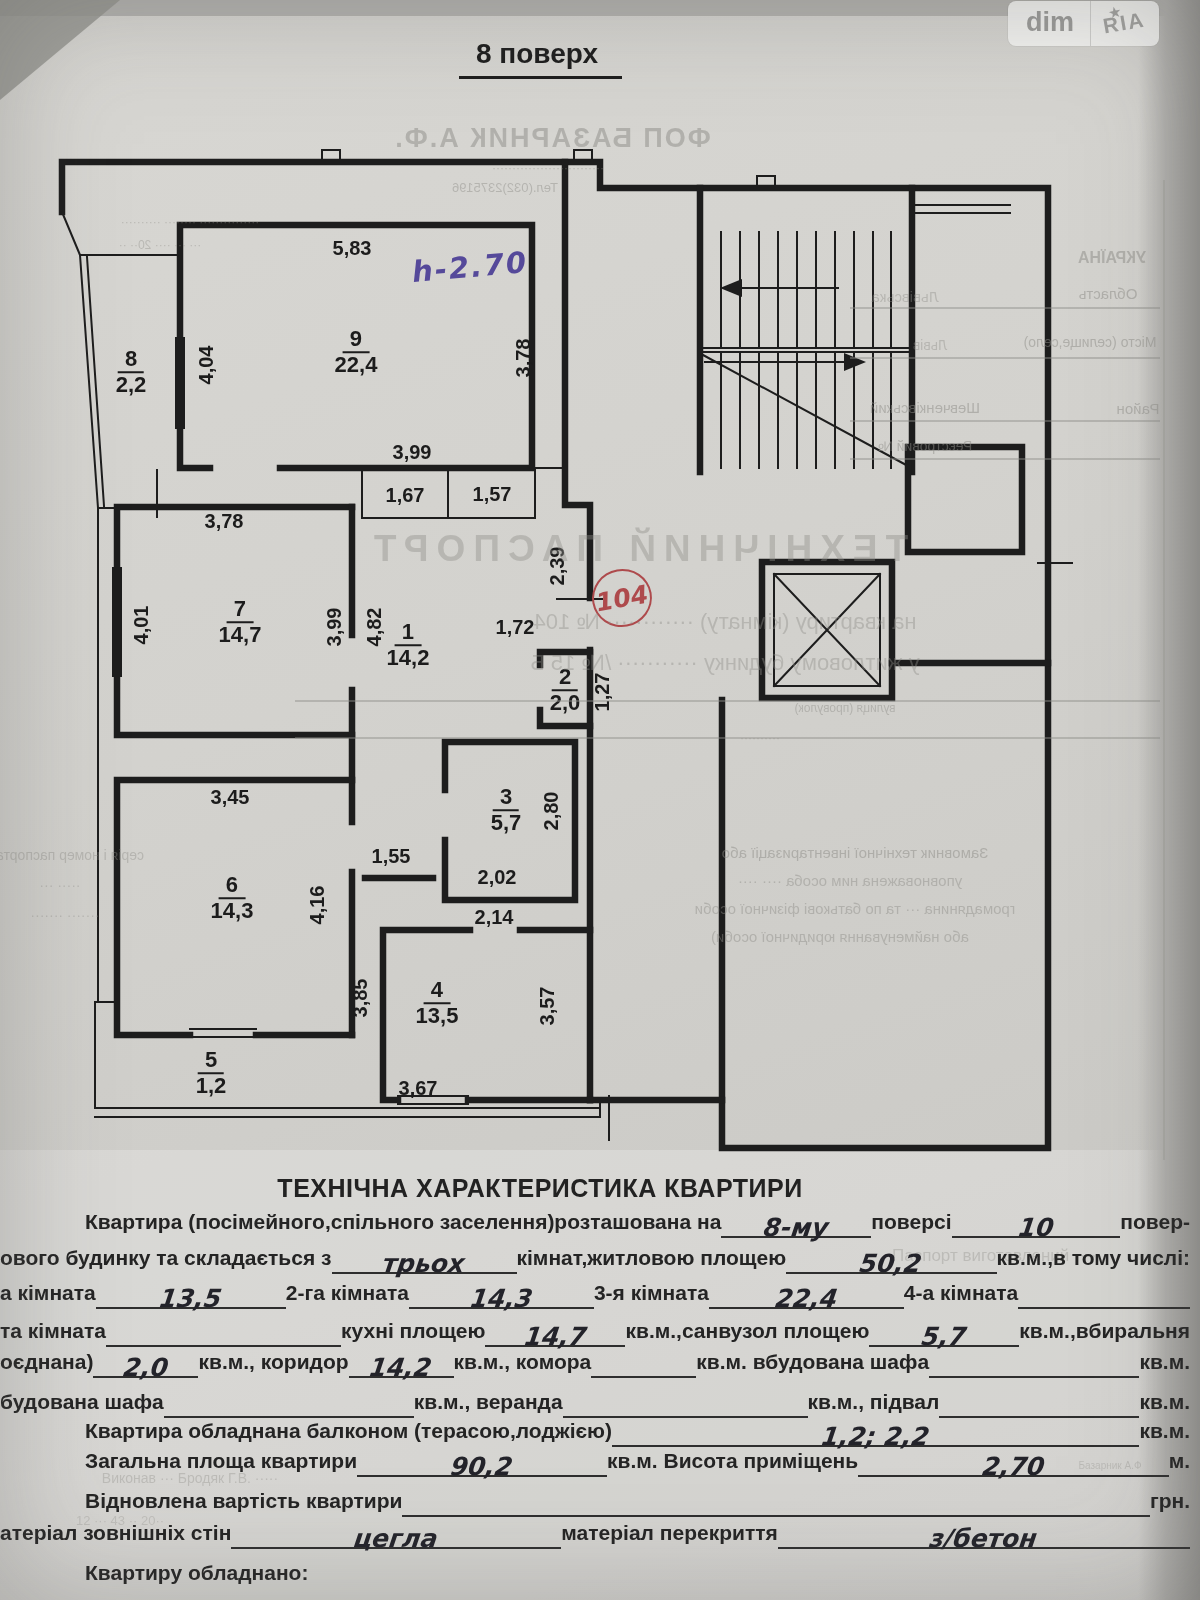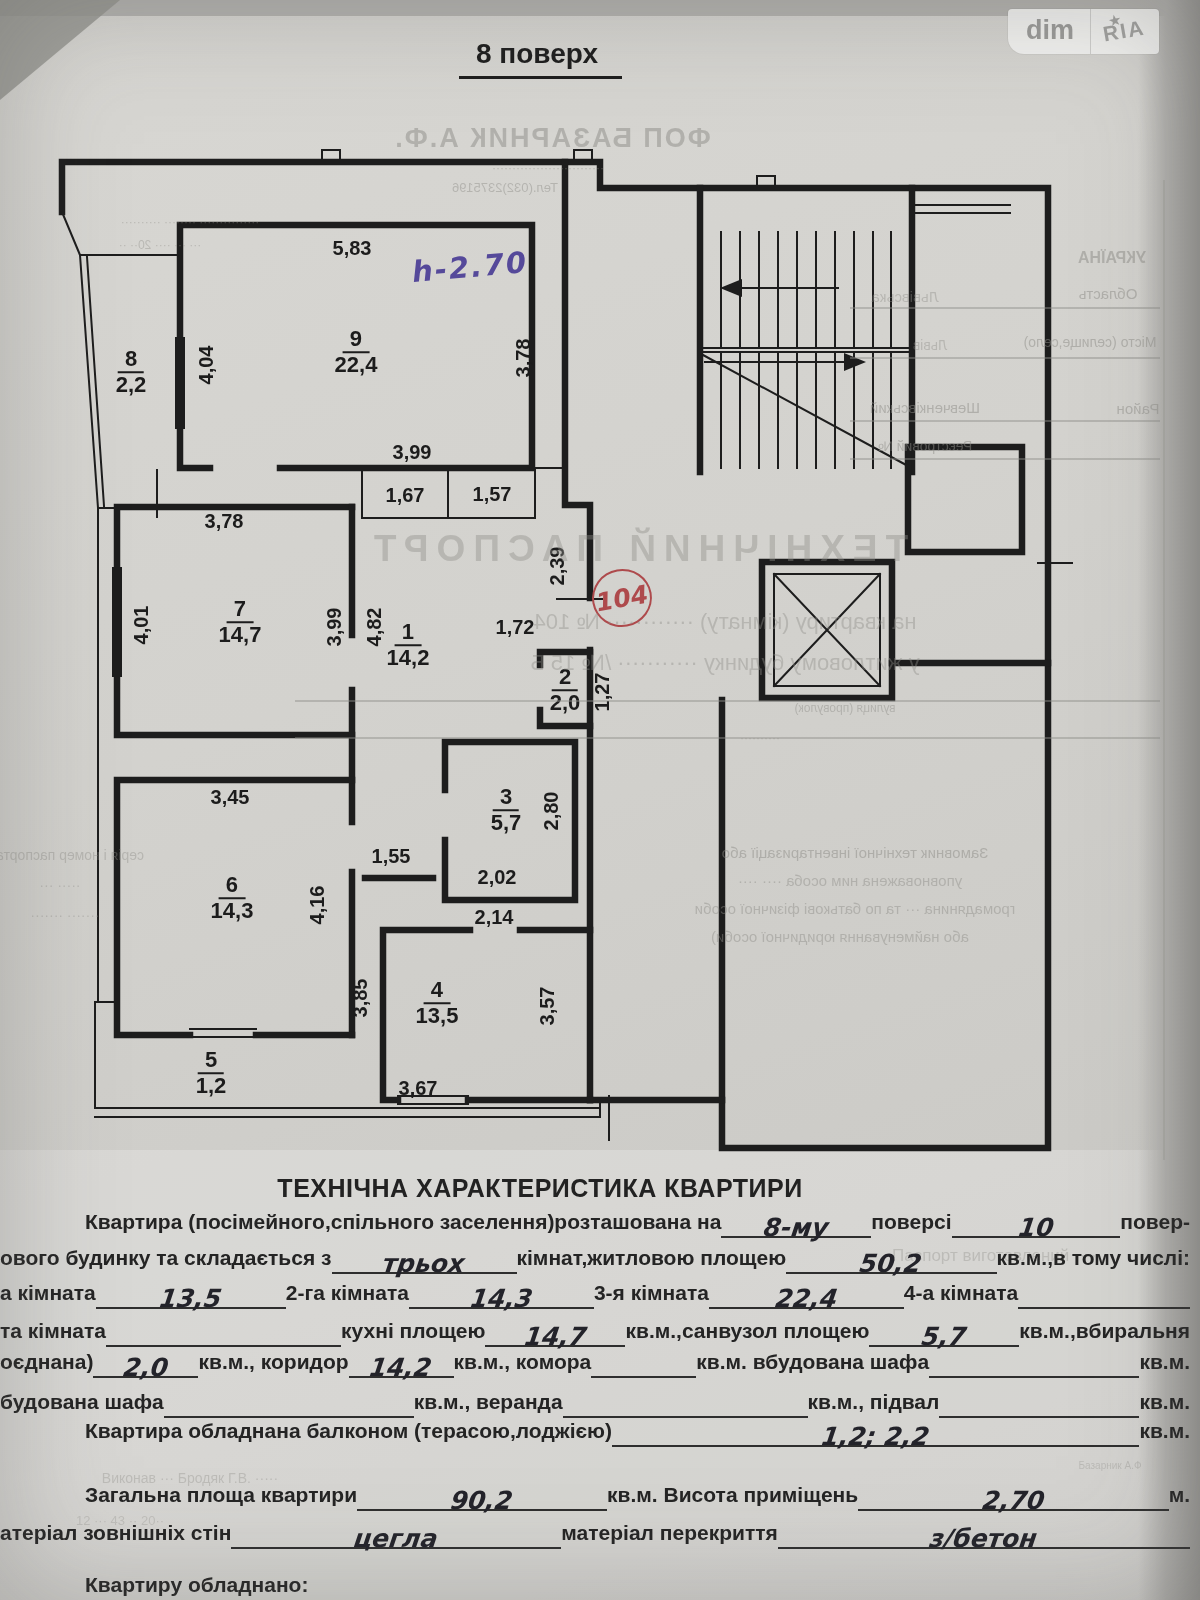--- a/index.html
+++ b/index.html
@@ -61,21 +61,21 @@
 </head>
 <body>
 
 <div id="paper"></div>
 <div id="bottom-light"></div>
 <div id="topband"></div>
 <div id="tl-wedge"></div>
 <div id="right-strip"></div>
 <div id="crease" style="left: 1163px;"></div>
 
-<div id="wm" style="left: 1008px; top: 9px;">
+<div id="wm" style="left: 1008px; top: 1px; border-radius: 8px;">
   <div class="wm-left">dim</div>
   <div class="wm-right">
     <span class="wm-star">★</span>
     <span class="wm-ria">RIA</span>
   </div>
 </div>
 
 <div id="plan-wrap">
   <div id="floor-title" style="left: 437px; top: 38px; width: 200px;">8 поверх</div>
   <div id="floor-underline" style="left: 459px; top: 76px; width: 163px;"></div>
@@ -293,42 +293,49 @@
       </span>
       <span class="ft">кв.м.</span>
     </div>
     <div class="tline" style="top: 1415px; left: 85px;">
       <span class="ft">Квартира обладнана балконом (терасою,лоджією)</span>
       <span class="blank" style="width: 280px; flex: 1 1 280px;">
         <span class="hw">1,2; 2,2</span>
       </span>
       <span class="ft">кв.м.</span>
     </div>
-    <div class="tline" style="top: 1445px; left: 85px; margin-top: 34px;">
+    <div class="tline" style="top: 1445px; left: 85px;">
       <span class="ft">Загальна площа квартири</span>
       <span class="blank" style="width: 250px;">
         <span class="hw">90,2</span>
       </span>
       <span class="ft">кв.м. Висота приміщень</span>
       <span class="blank" style="width: 260px; flex: 1 1 260px;">
         <span class="hw">2,70</span>
       </span>
       <span class="ft">м.</span>
+    </div>
+    <div class="tline" style="top: 1485px; left: 85px;">
+      <span class="ft">Відновлена вартість квартири</span>
+      <span class="blank" style="width: 400px; flex: 1 1 400px;">
+        <span class="hw"></span>
+      </span>
+      <span class="ft">грн.</span>
     </div>
     <div class="tline" style="top: 1517px; left: 0px;">
       <span class="ft">атеріал зовнішніх стін</span>
       <span class="blank" style="width: 330px;">
         <span class="hw">цегла</span>
       </span>
       <span class="ft">матеріал перекриття</span>
       <span class="blank" style="width: 300px; flex: 1 1 300px;">
         <span class="hw">з/бетон</span>
       </span>
     </div>
-    <div class="tline" style="top: 1560px; left: 85px; margin-top: 12px;">
+    <div class="tline" style="top: 1560px; left: 85px;">
       <span class="ft">Квартиру обладнано:</span>
     </div>
     <div class="tline" style="top: 1592px; left: 140px;">
       <span class="ft">(водопроводом, гарячим) каналізацією газопостачанням опаленням</span>
       <span class="blank" style="width: 200px; flex: 1 1 200px;">
         <span class="hw">місцевим</span>
       </span>
     </div>
   </div>
 

